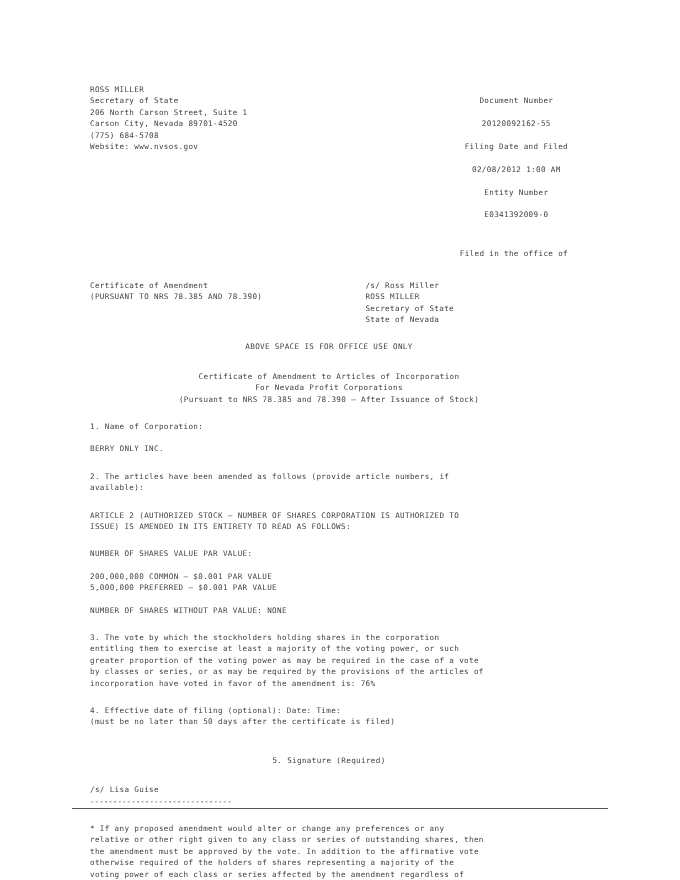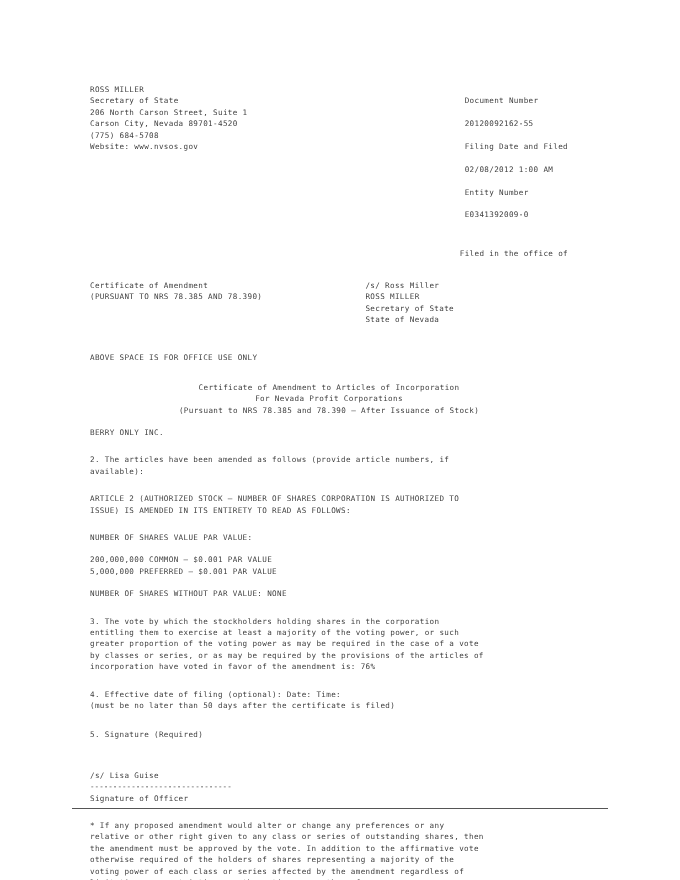--- a/index.html
+++ b/index.html
@@ -33,38 +33,38 @@
   .row {
     display: flex;
     justify-content: space-between;
     align-items: flex-start;
   }
   .col-left {
     text-align: left;
     white-space: pre-line;
   }
   .col-right {
-    text-align: left;
+    text-align: center;
     white-space: pre-line;
   }
   .spacer-md { height: 16px; }
   .right-line {
     text-align: right;
   }
   .hdr-two {
     display: flex;
     justify-content: center;
     align-items: flex-start;
     margin-top: 20px;
   }
   .hdr-two .lft { width: 52%; white-space: pre-line; }
   .hdr-two .rgt { width: 44%; white-space: pre-line; margin-left: 36px; }
   .office-note {
-    text-align: left;
-    margin-top: 27px;
+    text-align: center;
+    margin-top: 16px;
   }
   .title-block {
     text-align: center;
     margin-top: 18px;
     white-space: pre-line;
   }
   .sect {
     margin-top: 16px;
     white-space: pre-line;
   }
@@ -124,20 +124,21 @@
 Secretary of State
 State of Nevada</div>
     </div>
 
     <div class="office-note">ABOVE SPACE IS FOR OFFICE USE ONLY</div>
 
     <div class="title-block">Certificate of Amendment to Articles of Incorporation
 For Nevada Profit Corporations
 (Pursuant to NRS 78.385 and 78.390 – After Issuance of Stock)</div>
 
+    <div class="sect">1. Name of Corporation:</div>
     <div class="sect-tight">BERRY ONLY INC.</div>
 
     <div class="sect">2. The articles have been amended as follows (provide article numbers, if
 available):</div>
     <div class="sect">ARTICLE 2 (AUTHORIZED STOCK – NUMBER OF SHARES CORPORATION IS AUTHORIZED TO
 ISSUE) IS AMENDED IN ITS ENTIRETY TO READ AS FOLLOWS:</div>
 
     <div class="sect">NUMBER OF SHARES VALUE PAR VALUE:</div>
     <div class="sect-tight">200,000,000 COMMON – $0.001 PAR VALUE
 5,000,000 PREFERRED – $0.001 PAR VALUE</div>
@@ -145,25 +146,24 @@
 
     <div class="sect">3. The vote by which the stockholders holding shares in the corporation
 entitling them to exercise at least a majority of the voting power, or such
 greater proportion of the voting power as may be required in the case of a vote
 by classes or series, or as may be required by the provisions of the articles of
 incorporation have voted in favor of the amendment is: 76%</div>
 
     <div class="sect">4. Effective date of filing (optional): Date:                    Time:
                 (must be no later than 50 days after the certificate is filed)</div>
 
-    <div class="sect" style="margin-top:18px;">5. Signature (Required)</div>
+    <div class="sect" style="margin-top:27px;text-align:center;">5. Signature (Required)</div>
 
-    <div class="sect" style="margin-top:29px;">/s/ Lisa Guise</div>
+    <div class="sect" style="margin-top:18px;">/s/ Lisa Guise</div>
     <div class="sig-line">-------------------------------</div>
-    <div>Signature of Officer</div>
 
     <div class="footnote">* If any proposed amendment would alter or change any preferences or any
 relative or other right given to any class or series of outstanding shares, then
 the amendment must be approved by the vote. In addition to the affirmative vote
 otherwise required of the holders of shares representing a majority of the
 voting power of each class or series affected by the amendment regardless of
 limitations or restrictions on the voting power thereof.</div>
 
   </div>
 

